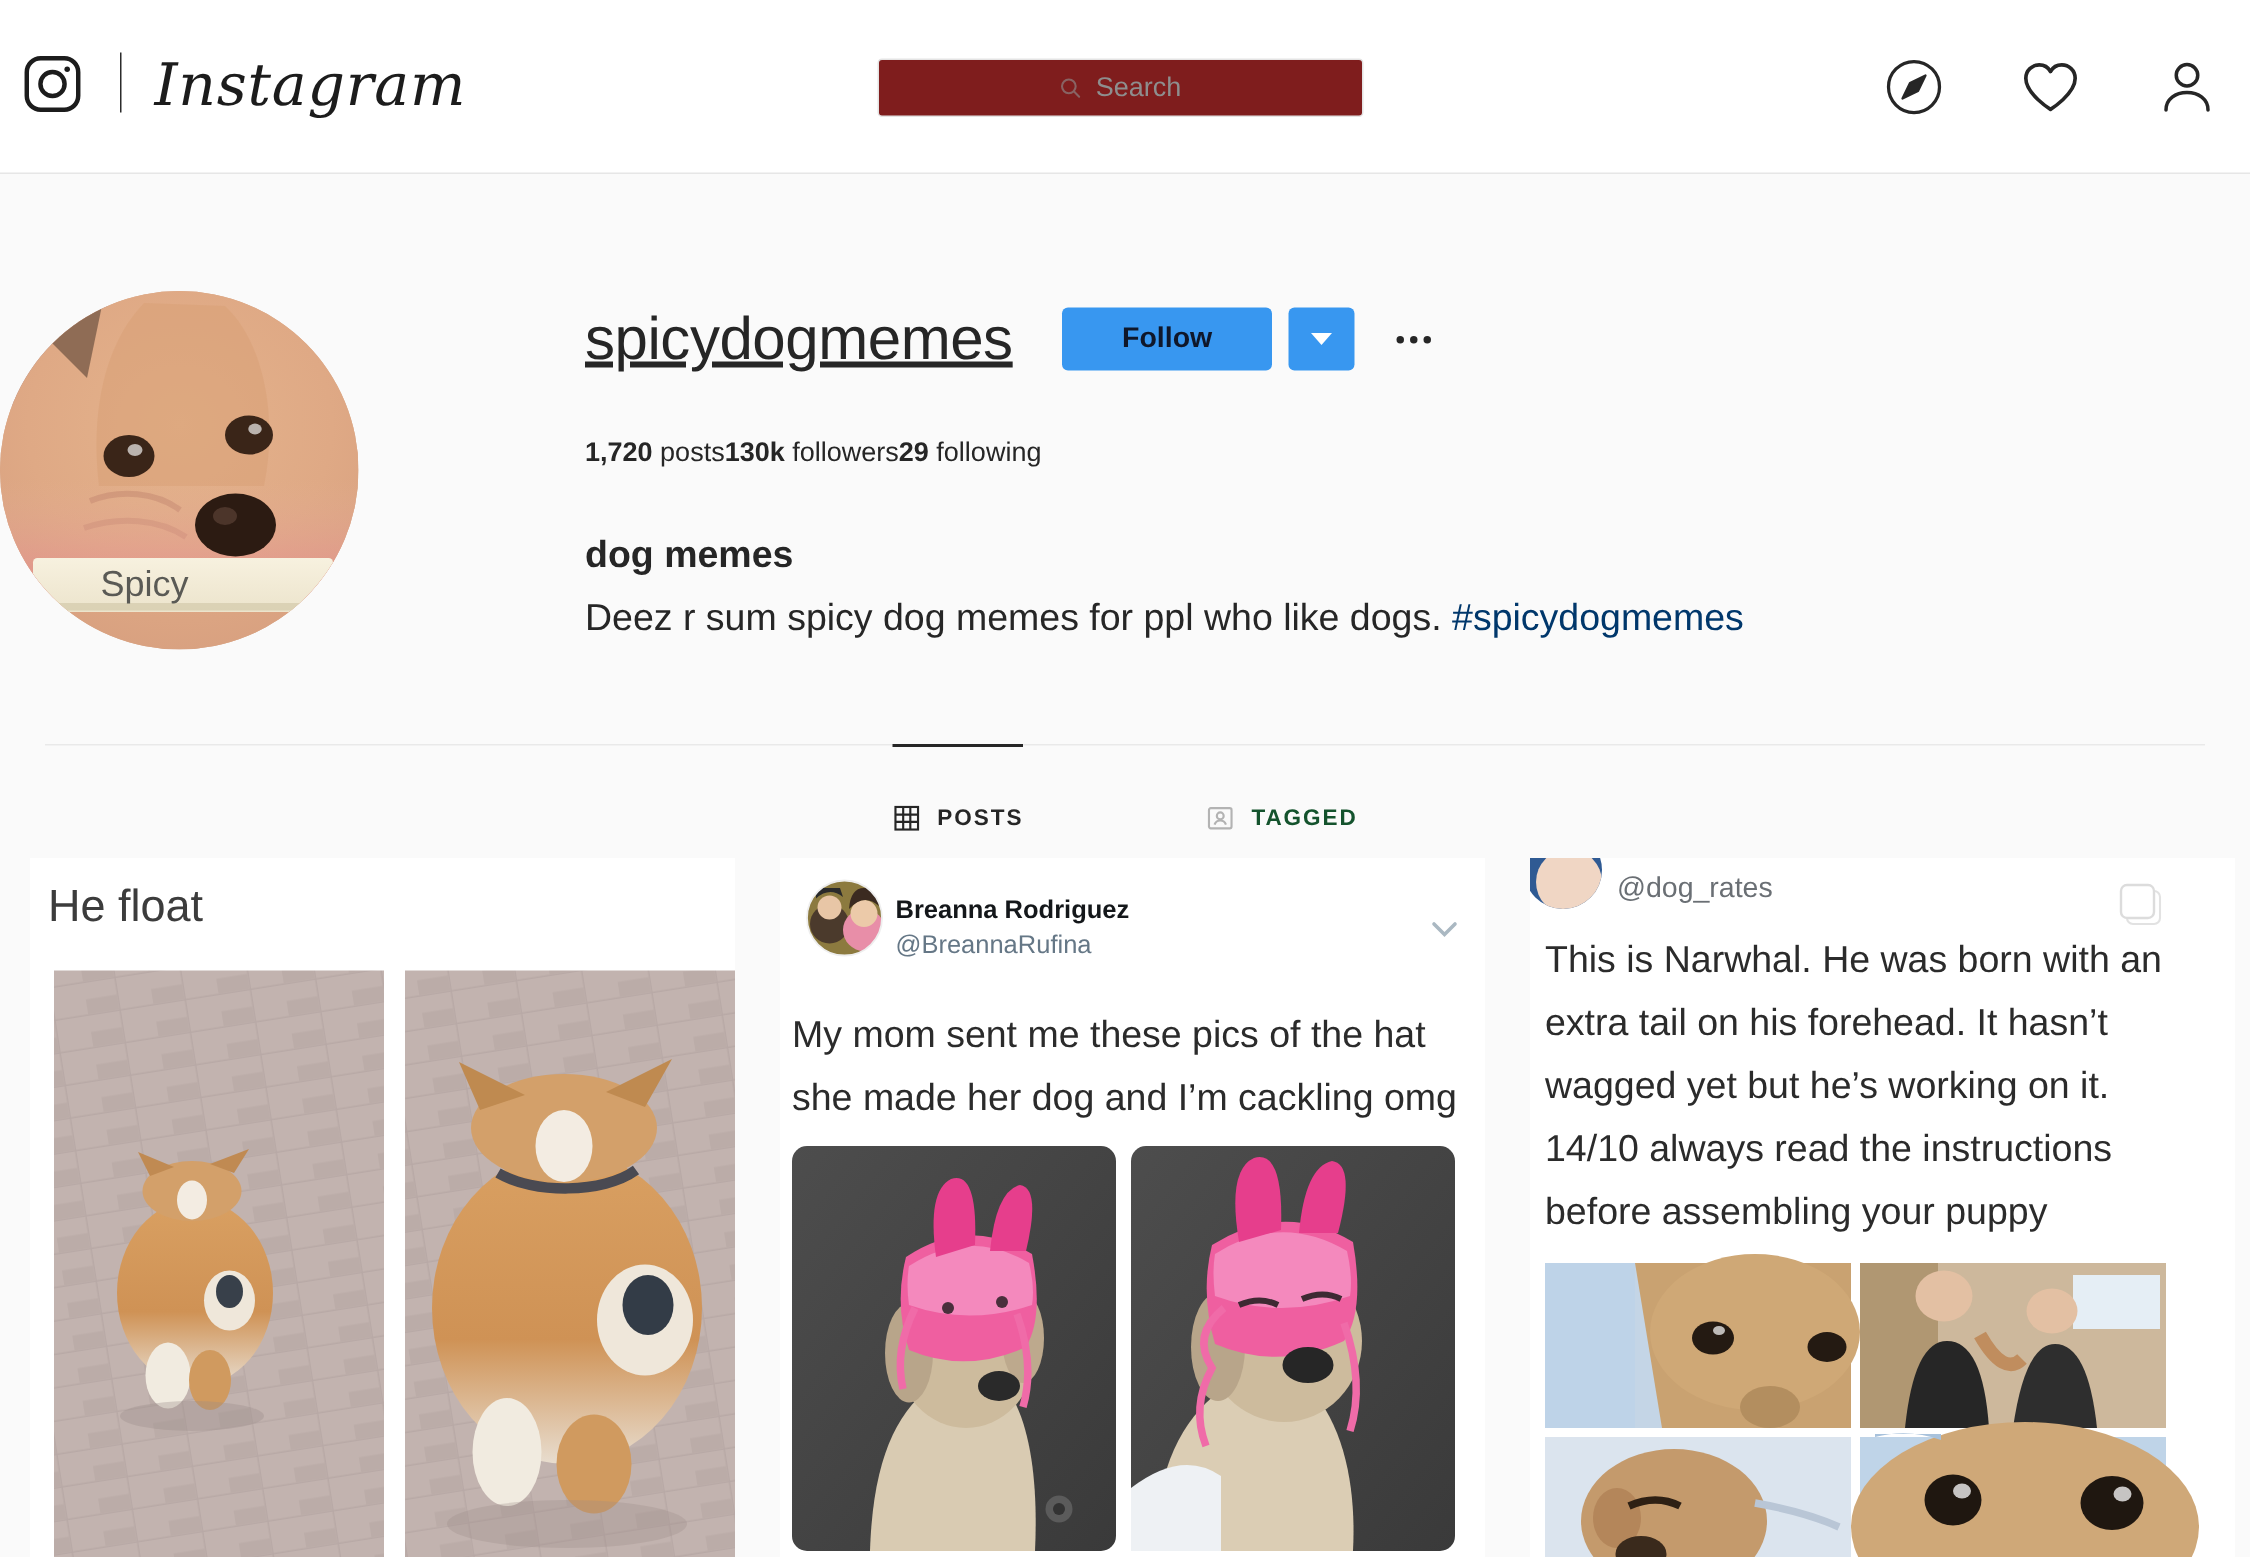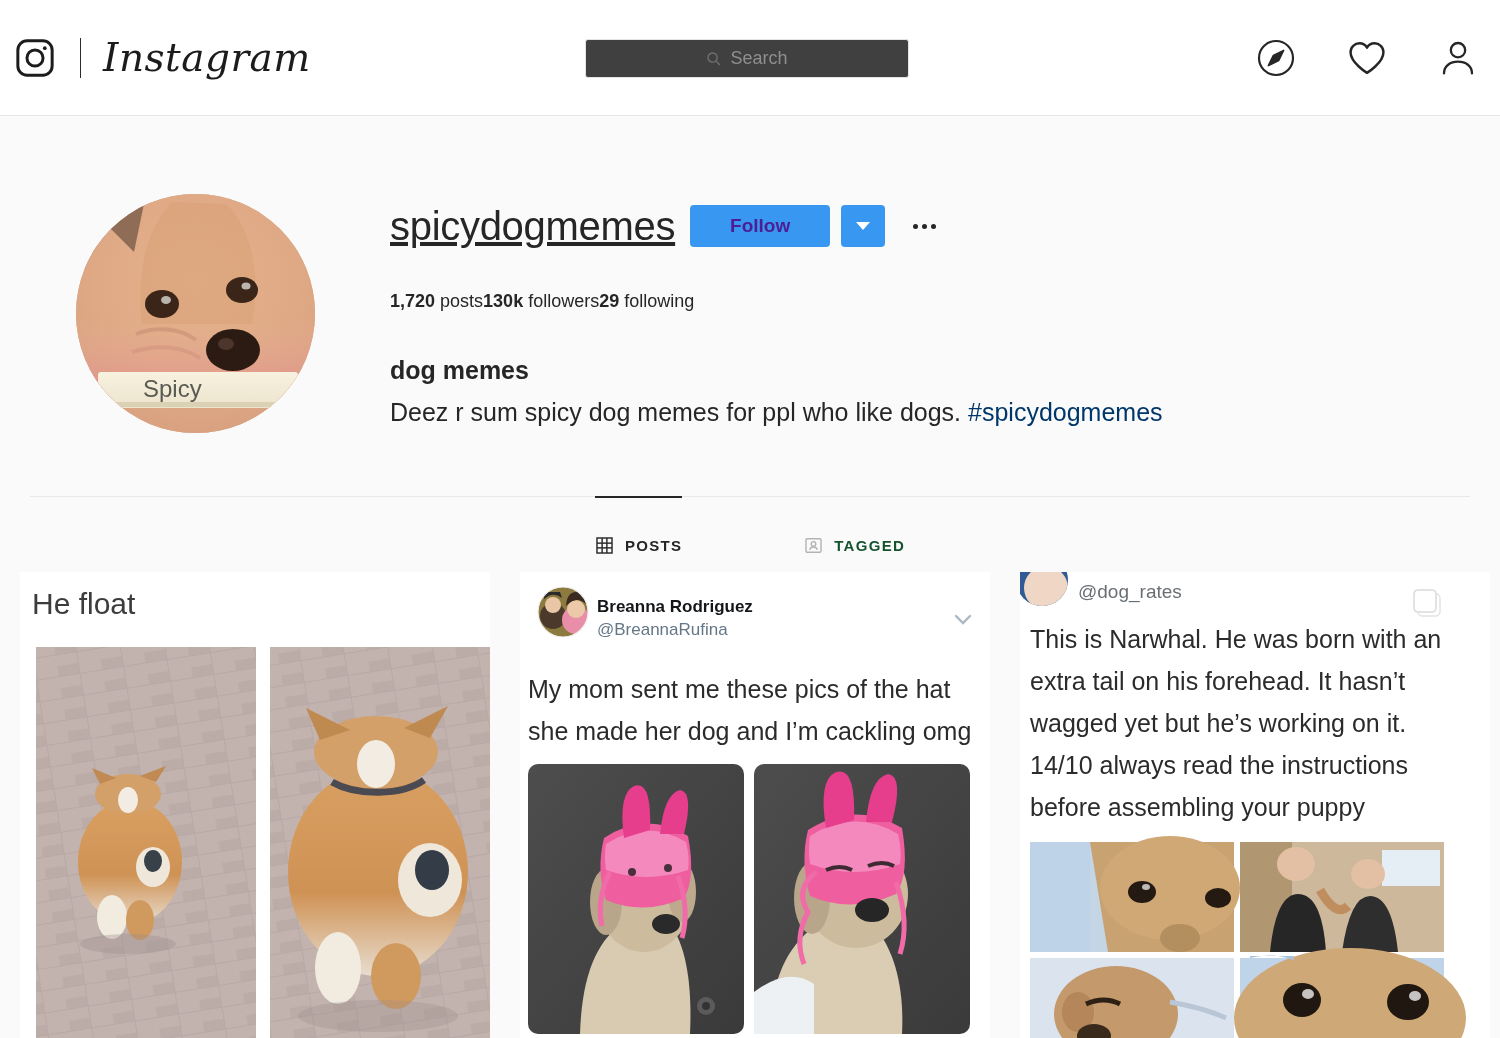--- a/index.html
+++ b/index.html
@@ -17,21 +17,20 @@
   .header {
     position: relative;
     height: 116px;
     background: #ffffff;
     border-bottom: 1px solid #e6e6e6;
     display: flex;
     align-items: center;
   }
   .brand {
     display: flex;
-    align-items: center;
     margin-left: 14px;
   }
   .ig-glyph { width: 42px; height: 42px; display: block; }
   .brand-divider {
     width: 1px;
     height: 40px;
     background: #2b2b2b;
     margin: 0 22px 0 24px;
   }
   .wordmark {
@@ -47,21 +46,21 @@
   .search-wrap {
     position: absolute;
     left: 585px;
     top: 39px;
     width: 324px;
     height: 39px;
   }
   .search-box {
     width: 100%;
     height: 100%;
-    background: #404040;
+    background: #7f1d1d;
     border: 1px solid #e4e4e4;
     border-radius: 3px;
     display: flex;
     align-items: center;
     justify-content: center;
     gap: 9px;
     cursor: text;
   }
   .search-icon { width: 15px; height: 15px; display: block; opacity: .62; }
   .search-ph {
@@ -84,21 +83,20 @@
   
   .page { width: 1500px; background: #fafafa; }
 
   .profile {
     display: flex;
     padding: 78px 0 0 0;
   }
   .avatar-col {
     width: 390px;
     display: flex;
-    justify-content: center;
     flex: 0 0 390px;
   }
   .avatar {
     position: relative;
     width: 239px;
     height: 239px;
     border-radius: 50%;
     overflow: hidden;
     background: #f3e9e4;
   }
@@ -114,23 +112,23 @@
   }
   .username {
     font-size: 40px;
     font-weight: 300;
     color: #262626;
     line-height: 1;
     letter-spacing: -0.3px;
     text-decoration: underline;
   }
   .follow-btn {
-    margin-left: 15px;
+    margin-left: 33px;
     background: #3897f0;
-    color: #4c1d95;
+    color: #0f172a;
     font-size: 19px;
     font-weight: bold;
     border: none;
     border-radius: 4px;
     width: 140px;
     height: 42px;
     cursor: pointer;
     font-family: "Liberation Sans", sans-serif;
   }
   .follow-caret {

